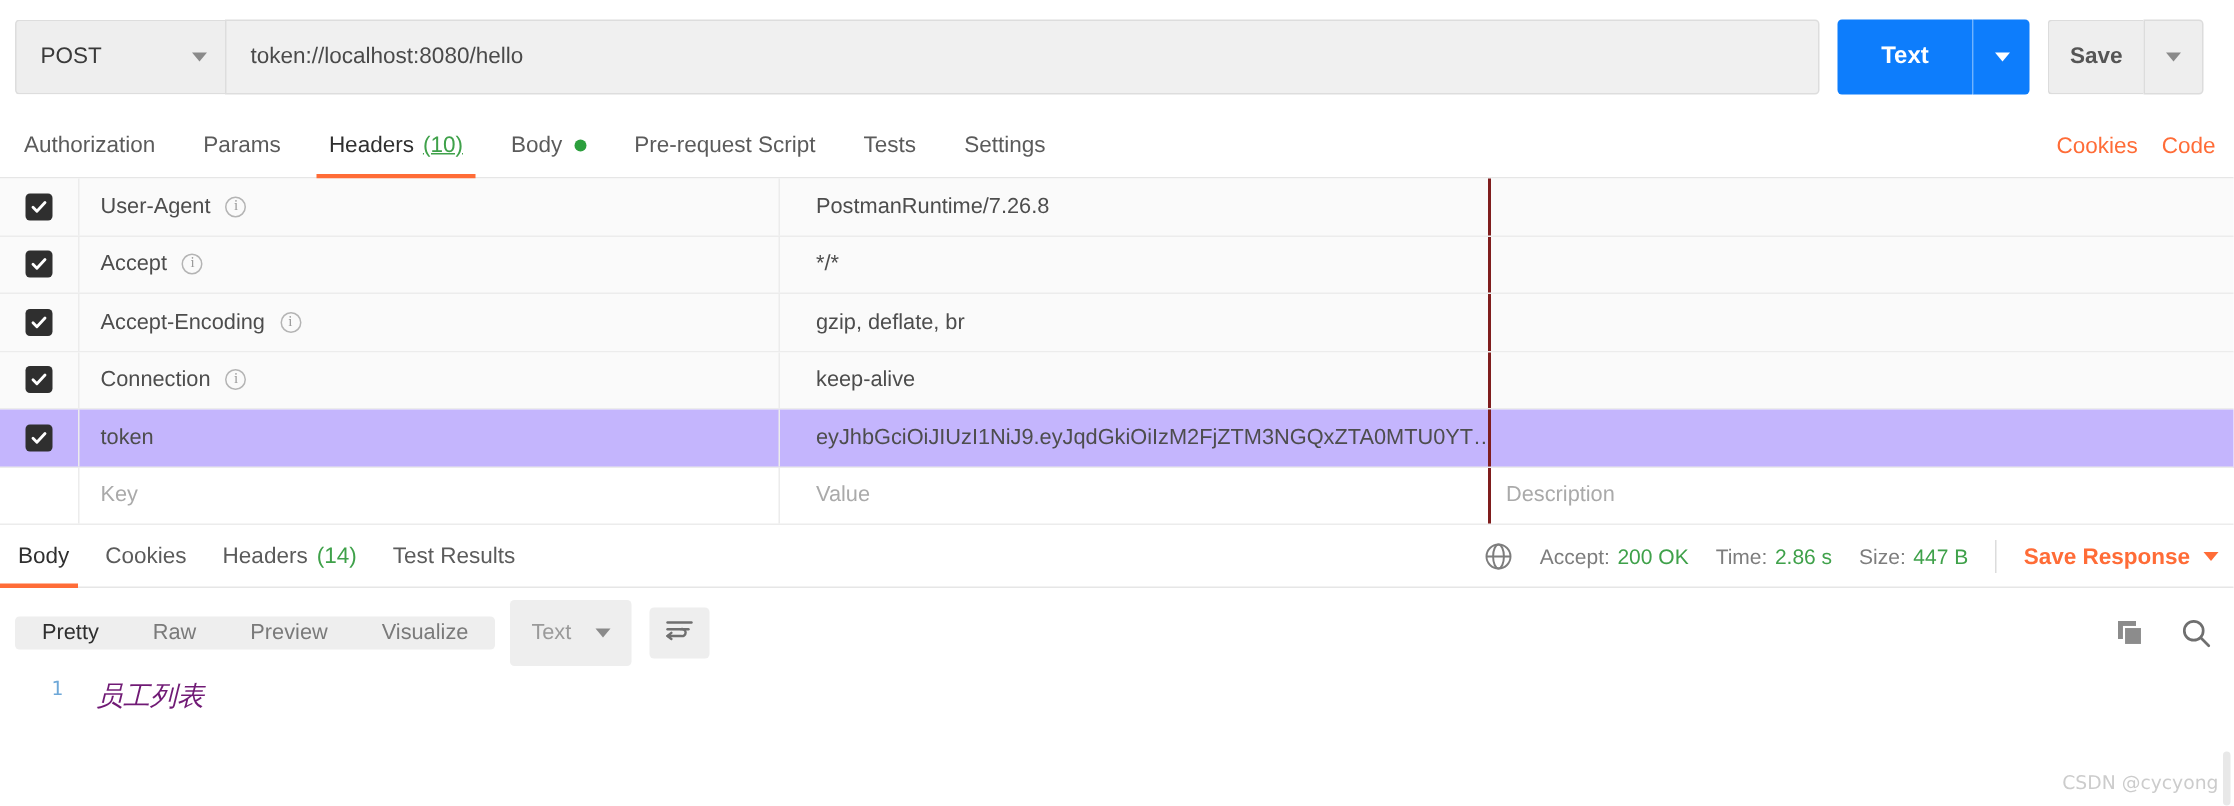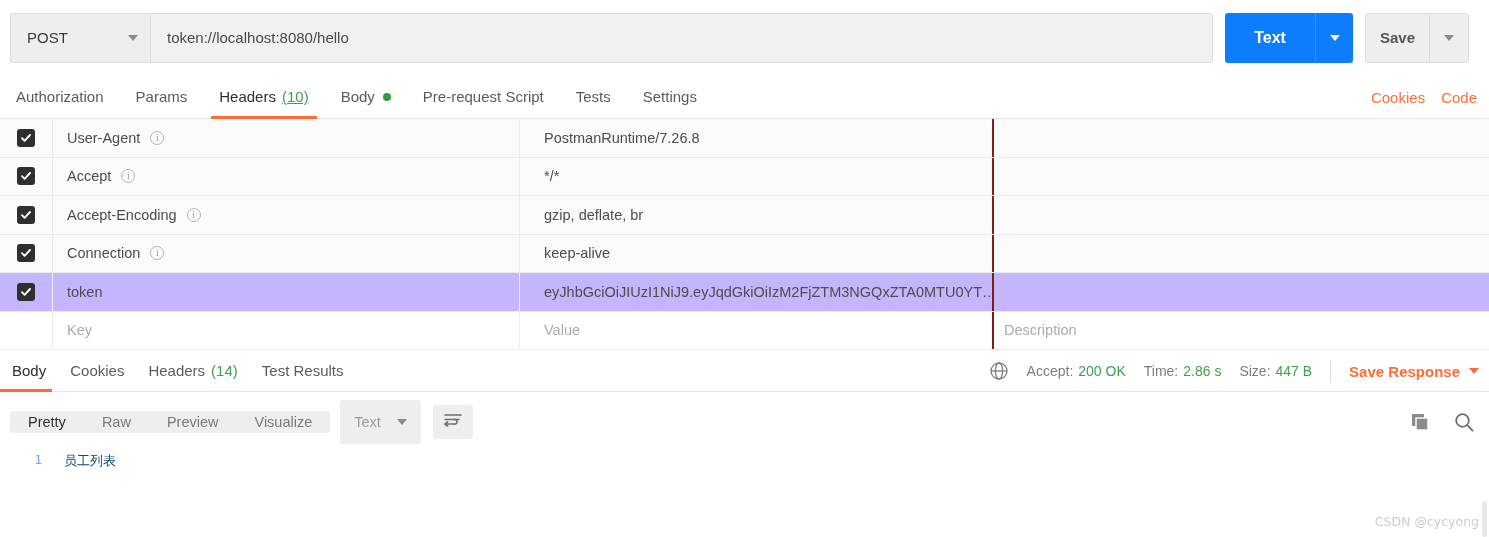--- a/index.html
+++ b/index.html
@@ -270,23 +270,24 @@
     background: #ffffff;
   }
   .code-line { display: flex; align-items: flex-start; padding-top: 6px; }
   .ln {
     width: 50px; text-align: right; padding-right: 8px;
     color: #6ea8d8; font-size: 13px;
     font-family: "DejaVu Sans Mono", monospace;
     user-select: none;
   }
   .code-text {
-    font-size: 13px; color: #0c4a6e;
+    font-size: 18px; color: #701a75;
     font-family: "DejaVu Sans", sans-serif;
     padding-left: 14px;
+    font-style: italic;
   }
   .watermark {
     position: absolute; right: 10px; bottom: 8px;
     color: #cccccc; font-size: 12.5px;
     font-family: "DejaVu Sans", sans-serif;
   }
   .scroll-tick {
     position: absolute; right: 2px; bottom: 0;
     width: 5px; height: 36px; background: #e8e8e8; border-radius: 3px;
   }

